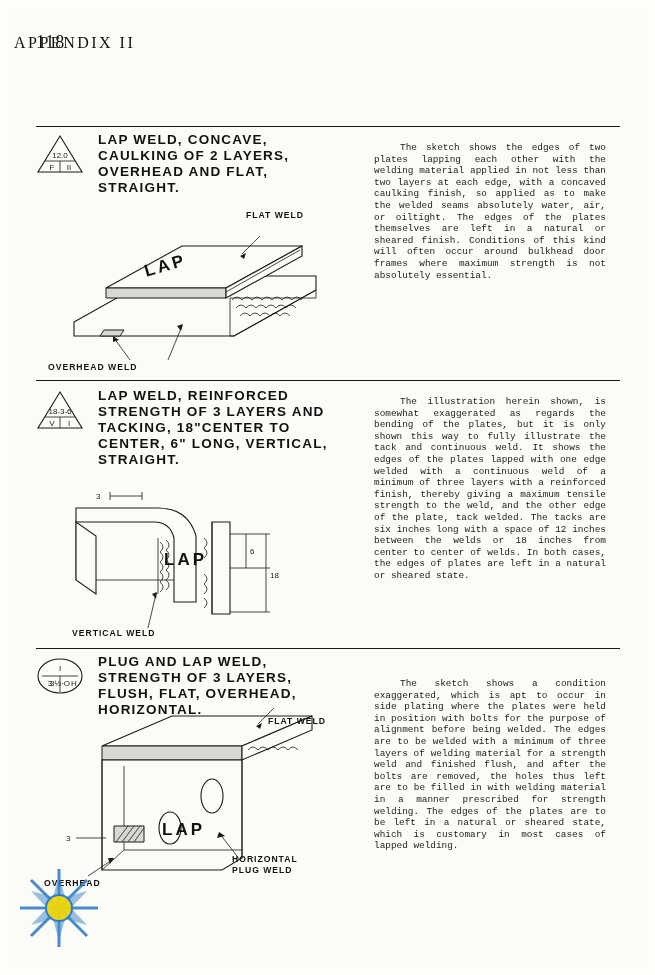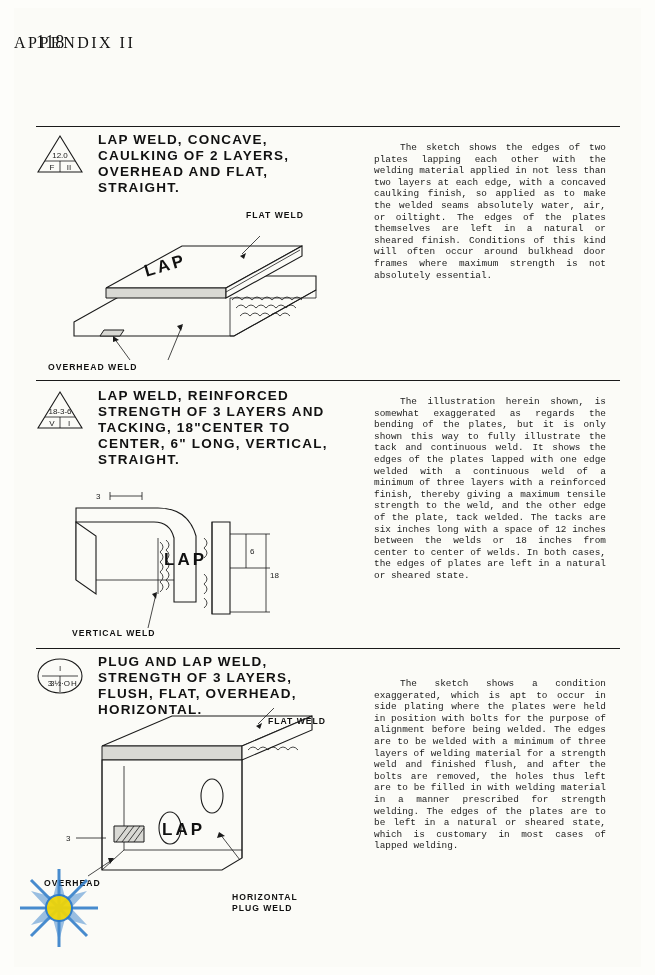--- a/index.html
+++ b/index.html
@@ -302,21 +302,21 @@
 
           <path class="ln2" d="M178,150 L158,124"></path>
           <polygon points="157,122 163,126 155,128" fill="#1b1b1b"></polygon>
 
           <path class="ln2" d="M26,166 L50,150"></path>
           <polygon points="52,148 48,154 46,148" fill="#1b1b1b"></polygon>
         </svg>
       </div>
 
       <div class="fig-label" style="left:232px;top:60px;">FLAT WELD</div>
-      <div class="fig-label" style="left:196px;top:198px;width:80px;line-height:11px;margin-top:38px;">HORIZONTAL PLUG WELD</div>
+      <div class="fig-label" style="left:196px;top:198px;width:80px;line-height:11px;">HORIZONTAL PLUG WELD</div>
       <div class="fig-label" style="left:8px;top:222px;">OVERHEAD</div>
       <div class="lapword" style="position:absolute;left:126px;top:164px;">LAP</div>
     </div>
 
   </div>
 
   <div class="wm">
     <div class="wm-sun">
       <svg width="82" height="82" viewBox="0 0 82 82">
         <g stroke="#2878c8" stroke-width="3" fill="none" opacity="0.85">

